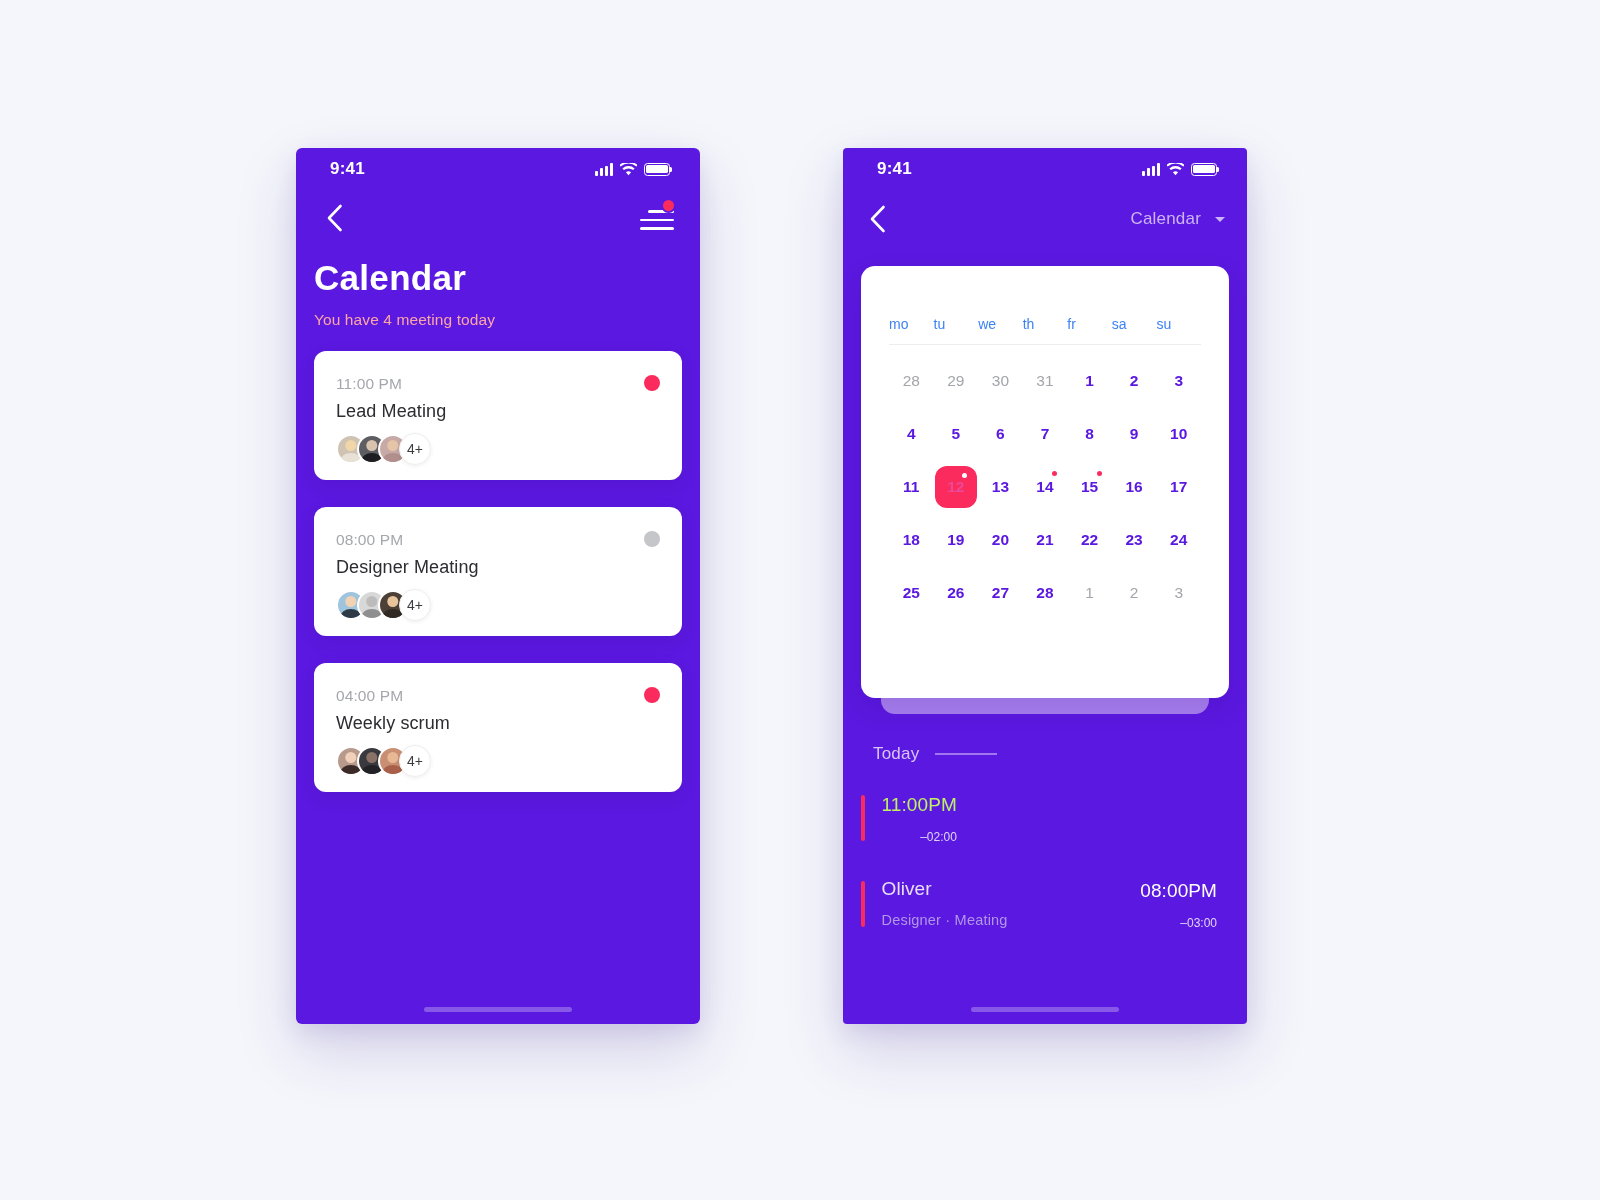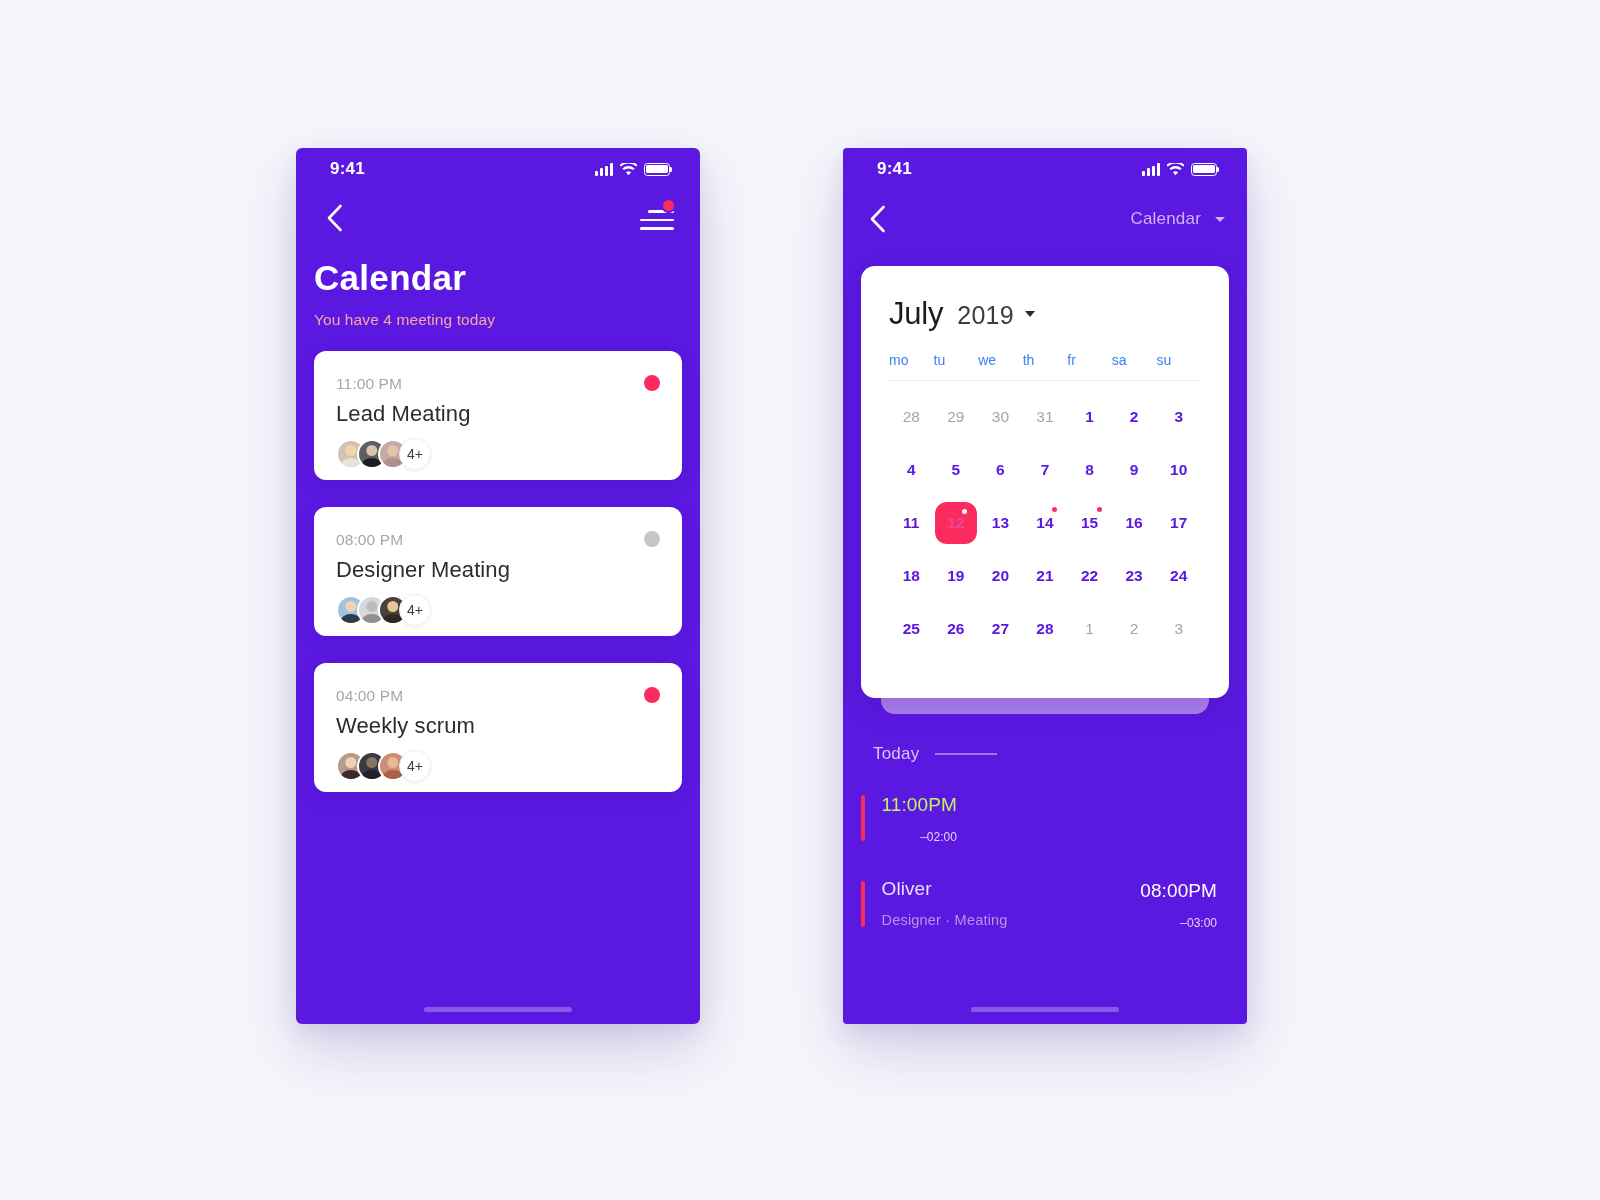--- a/index.html
+++ b/index.html
@@ -200,21 +200,21 @@
     cursor: pointer;
   }
   .meeting-time {
     color: #a5a7ad;
     font-size: 15.5px;
     letter-spacing: 0.1px;
   }
   .meeting-title {
     margin-top: 8px;
     color: #2c2c31;
-    font-size: 22px;
+    font-size: 18px;
     letter-spacing: 0.1px;
   }
   .meeting-dot {
     position: absolute;
     right: 22px; top: 24px;
     width: 16px; height: 16px;
     border-radius: 50%;
   }
   .dot-active { background: #fb2b5e; }
   .dot-muted  { background: #c4c6ca; }
@@ -621,25 +621,20 @@
       </div>
       <div class="nav-select">
         <span class="nav-select-label">Calendar</span>
         <span class="caret"></span>
       </div>
     </div>
 
     <div class="cal-wrap">
       <div class="cal-shadow"></div>
       <div class="cal-card">
-        <div class="cal-head">
-          <span class="cal-month">July</span>
-          <span class="cal-year">2019</span>
-          <span class="cal-caret"></span>
-        </div>
         <div class="cal-grid" id="cal-grid">
             <div class="cal-dow">mo</div>
             <div class="cal-dow">tu</div>
             <div class="cal-dow">we</div>
             <div class="cal-dow">th</div>
             <div class="cal-dow">fr</div>
             <div class="cal-dow">sa</div>
             <div class="cal-dow">su</div>
             <div class="cal-sep"></div>
             <div class="cal-cell muted">

